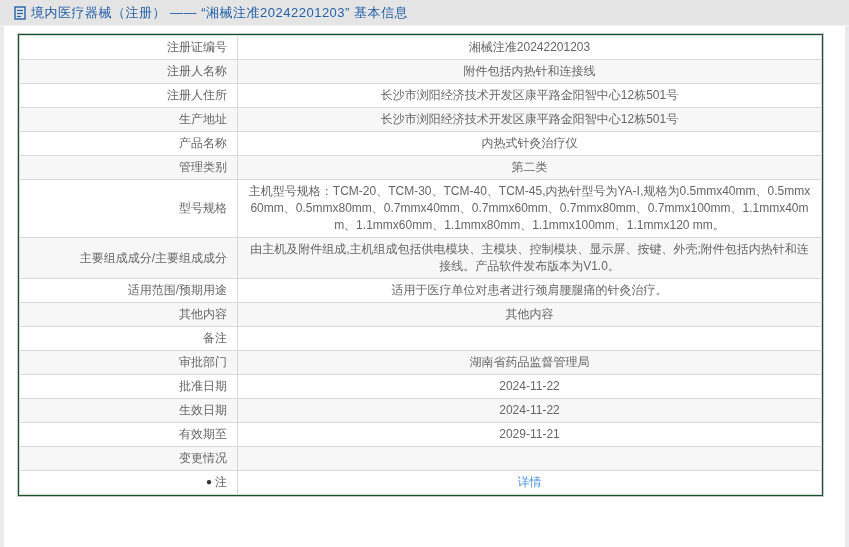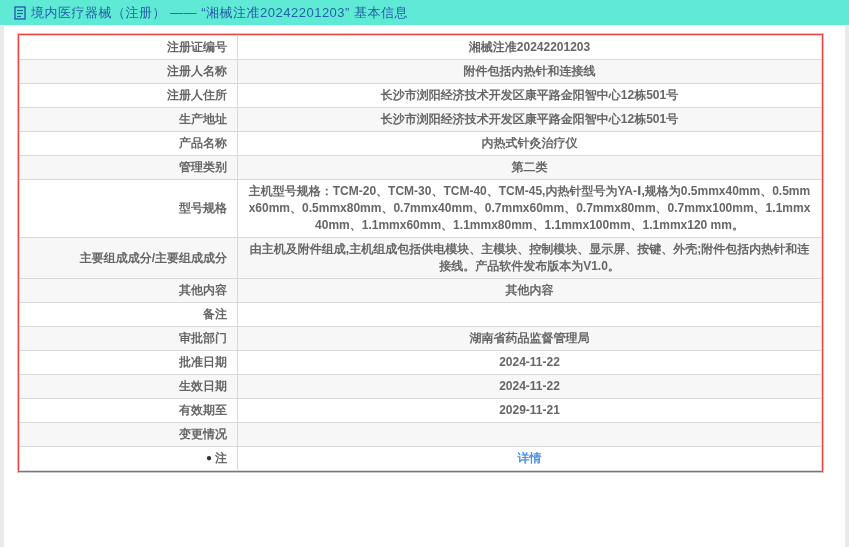--- a/index.html
+++ b/index.html
@@ -12,39 +12,38 @@
   }
   .edge-strip {
     position: absolute; top: 0; bottom: 0; width: 4px;
     background: #e9eaec; z-index: 1;
   }
   .edge-left { left: 0; }
   .edge-right { right: 0; }
   .page-header {
     position: relative; z-index: 2;
     height: 26px;
-    background: #5eead4;
+    background: #e5e5e5;
     display: flex; align-items: center;
     padding-left: 14px;
     border-bottom: 1px solid #f2f3f4;
   }
   .doc-icon { display: inline-block; margin-right: 5px; line-height: 0; }
   .page-title {
     color: #2560a8;
     font-size: 13px;
     letter-spacing: 0.5px;
     white-space: nowrap;
   }
   .table-wrap {
     position: relative; z-index: 2;
     margin: 7px 25px 0 17px;
     border: 1px solid #c9c9c9;
     padding: 1px;
-    background: #ef4444;
-    font-weight: bold;
+    background: #14532d;
   }
   table.info-table {
     width: 100%;
     border-collapse: collapse;
     table-layout: fixed;
   }
   table.info-table td {
     border: 1px solid #d9d9d9;
     font-size: 12px;
     color: #666666;
@@ -121,20 +120,24 @@
         <td class="value-cell">第二类</td>
       </tr>
       <tr class="row-plain">
         <td class="label-cell">型号规格</td>
         <td class="value-cell">主机型号规格：TCM-20、TCM-30、TCM-40、TCM-45,内热针型号为YA-Ⅰ,规格为0.5mmx40mm、0.5mmx60mm、0.5mmx80mm、0.7mmx40mm、0.7mmx60mm、0.7mmx80mm、0.7mmx100mm、1.1mmx40mm、1.1mmx60mm、1.1mmx80mm、1.1mmx100mm、1.1mmx120 mm。</td>
       </tr>
       <tr class="row-alt">
         <td class="label-cell">主要组成成分/主要组成成分</td>
         <td class="value-cell">由主机及附件组成,主机组成包括供电模块、主模块、控制模块、显示屏、按键、外壳;附件包括内热针和连接线。产品软件发布版本为V1.0。</td>
       </tr>
+      <tr class="row-plain">
+        <td class="label-cell">适用范围/预期用途</td>
+        <td class="value-cell">适用于医疗单位对患者进行颈肩腰腿痛的针灸治疗。</td>
+      </tr>
       <tr class="row-alt">
         <td class="label-cell">其他内容</td>
         <td class="value-cell">其他内容</td>
       </tr>
       <tr class="row-plain">
         <td class="label-cell">备注</td>
         <td class="value-cell"></td>
       </tr>
       <tr class="row-alt">
         <td class="label-cell">审批部门</td>

